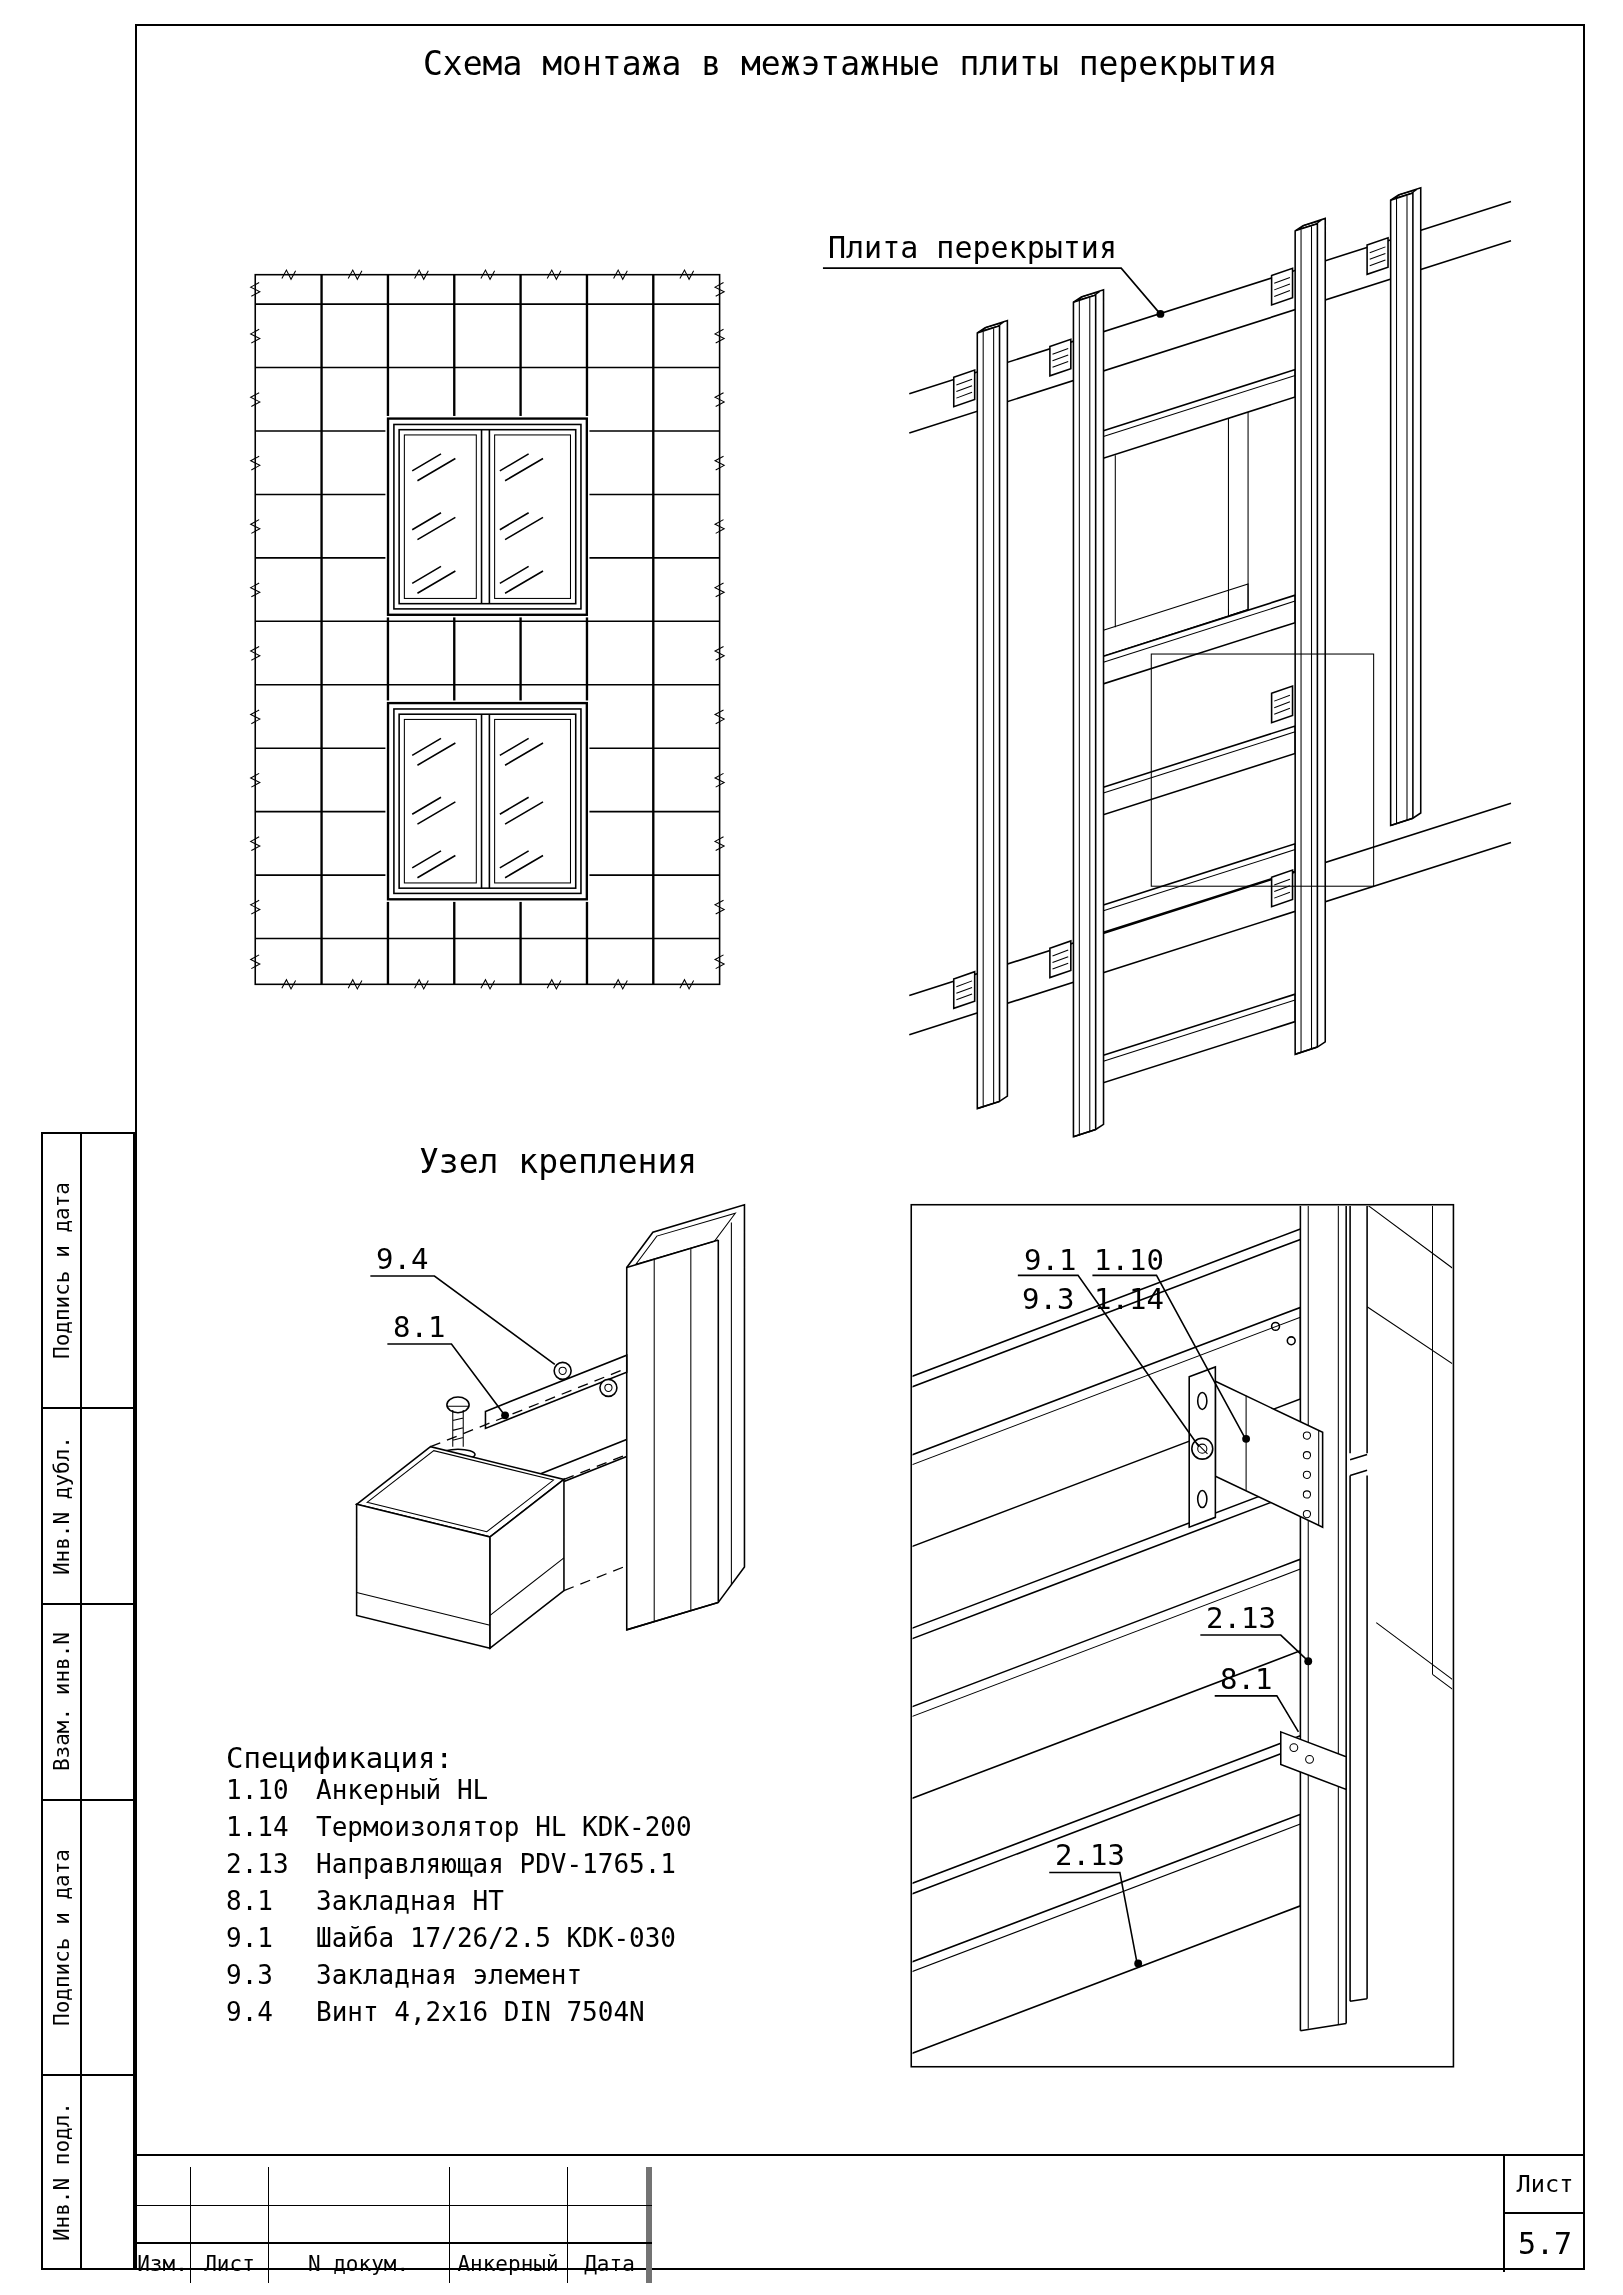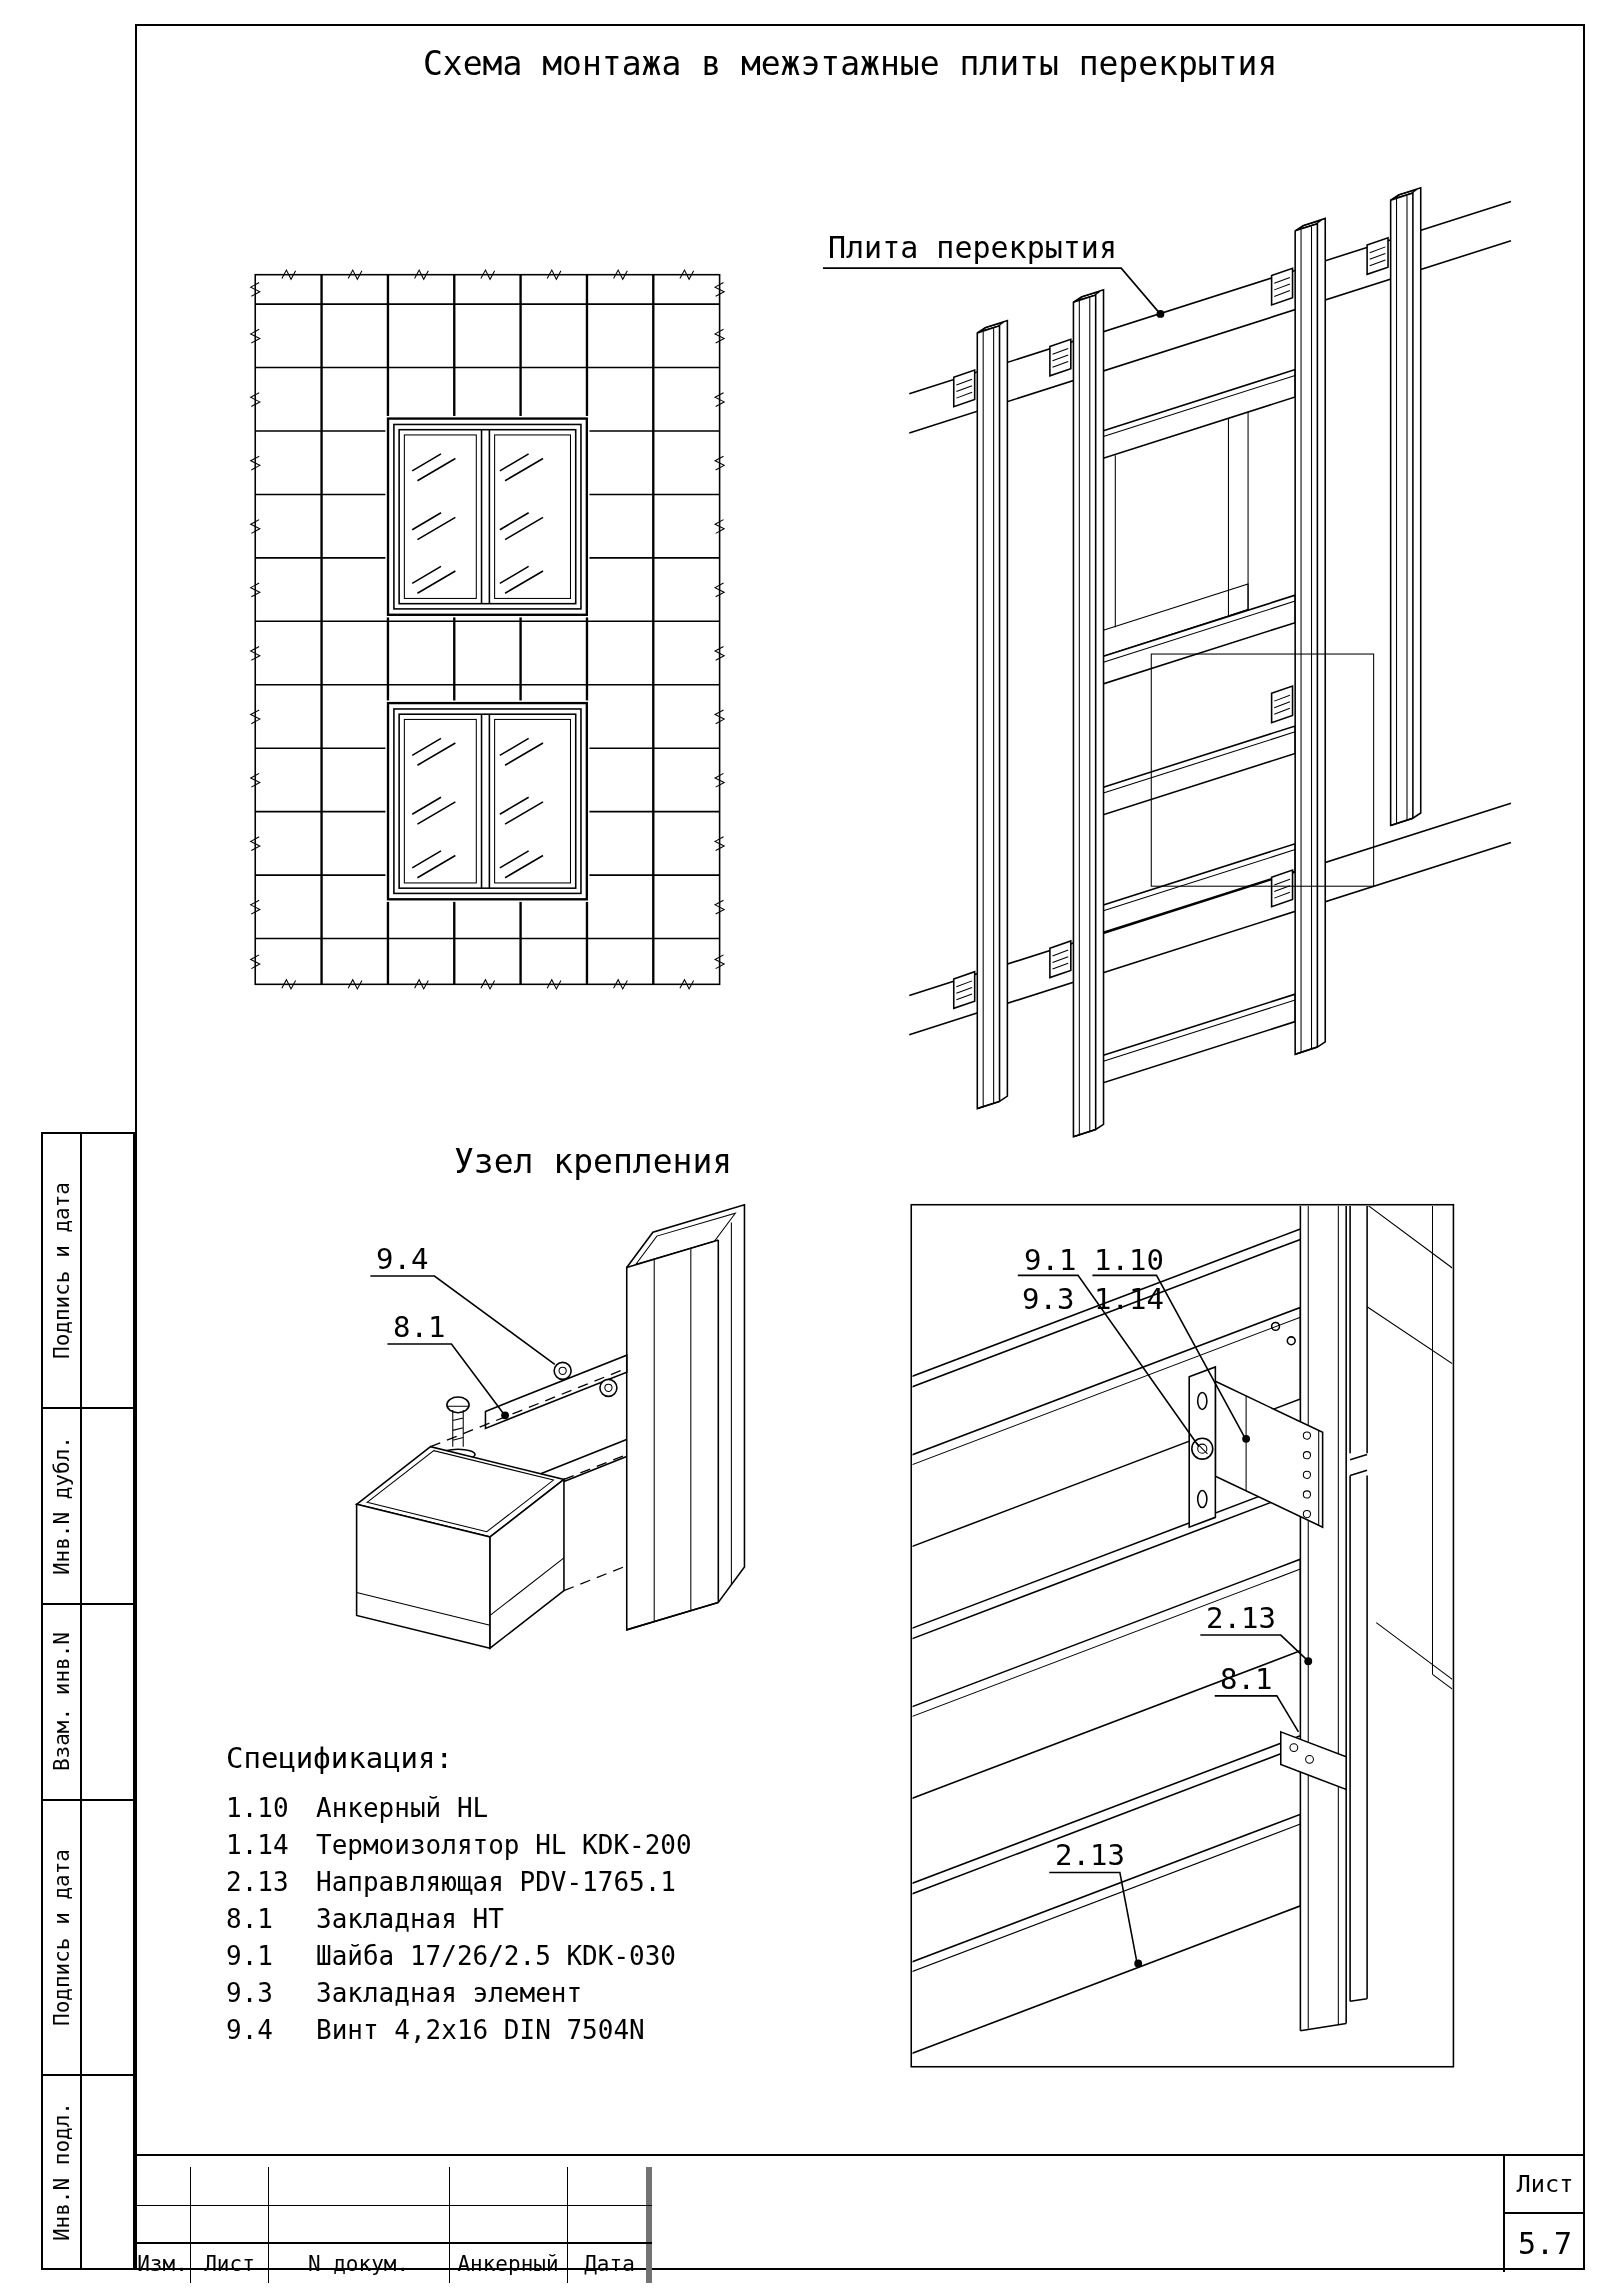--- a/index.html
+++ b/index.html
@@ -11,26 +11,26 @@
   .s2{stroke:#000;stroke-width:2.4;fill:none;stroke-linecap:butt;}
   .s3{stroke:#000;stroke-width:3.6;fill:none;stroke-linecap:butt;}
   .sw{stroke:#000;stroke-width:2.4;fill:#fff;}
   .dash{stroke:#000;stroke-width:2;fill:none;stroke-dasharray:16 11;}
   .dot{fill:#000;stroke:none;}
   
   .frame{position:absolute;left:135px;top:23.6px;width:1450px;height:2246px;
          border:2.6px solid #000;box-sizing:border-box;z-index:2;}
   .txt{position:absolute;z-index:3;white-space:nowrap;}
   .title{font-size:33px;}
-  .h2{font-size:33px;margin-left:35px;}
+  .h2{font-size:33px;}
   .h3{font-size:30px;}
   .callout{font-size:29px;}
   
   .spec{position:absolute;left:226px;top:1741px;z-index:3;}
-  .spec-head{font-size:29px;margin-bottom:18px;}
+  .spec-head{font-size:29px;margin-bottom:0;}
   .spec-row{display:flex;font-size:26px;height:37px;align-items:flex-start;}
   .spec-num{width:90px;flex:none;}
   
   .sidebar{position:absolute;left:41px;top:1132px;width:94px;height:1138px;
            border:2px solid #000;box-sizing:border-box;z-index:2;}
   .sb-vline{position:absolute;left:37px;top:0;bottom:0;width:2px;background:#000;}
   .sb-hline{position:absolute;left:0;width:100%;height:2px;background:#000;}
   .sb-label{position:absolute;left:0;width:37px;display:flex;align-items:center;justify-content:center;}
   .vtext{writing-mode:vertical-rl;transform:rotate(180deg);font-size:21px;white-space:nowrap;}
   

